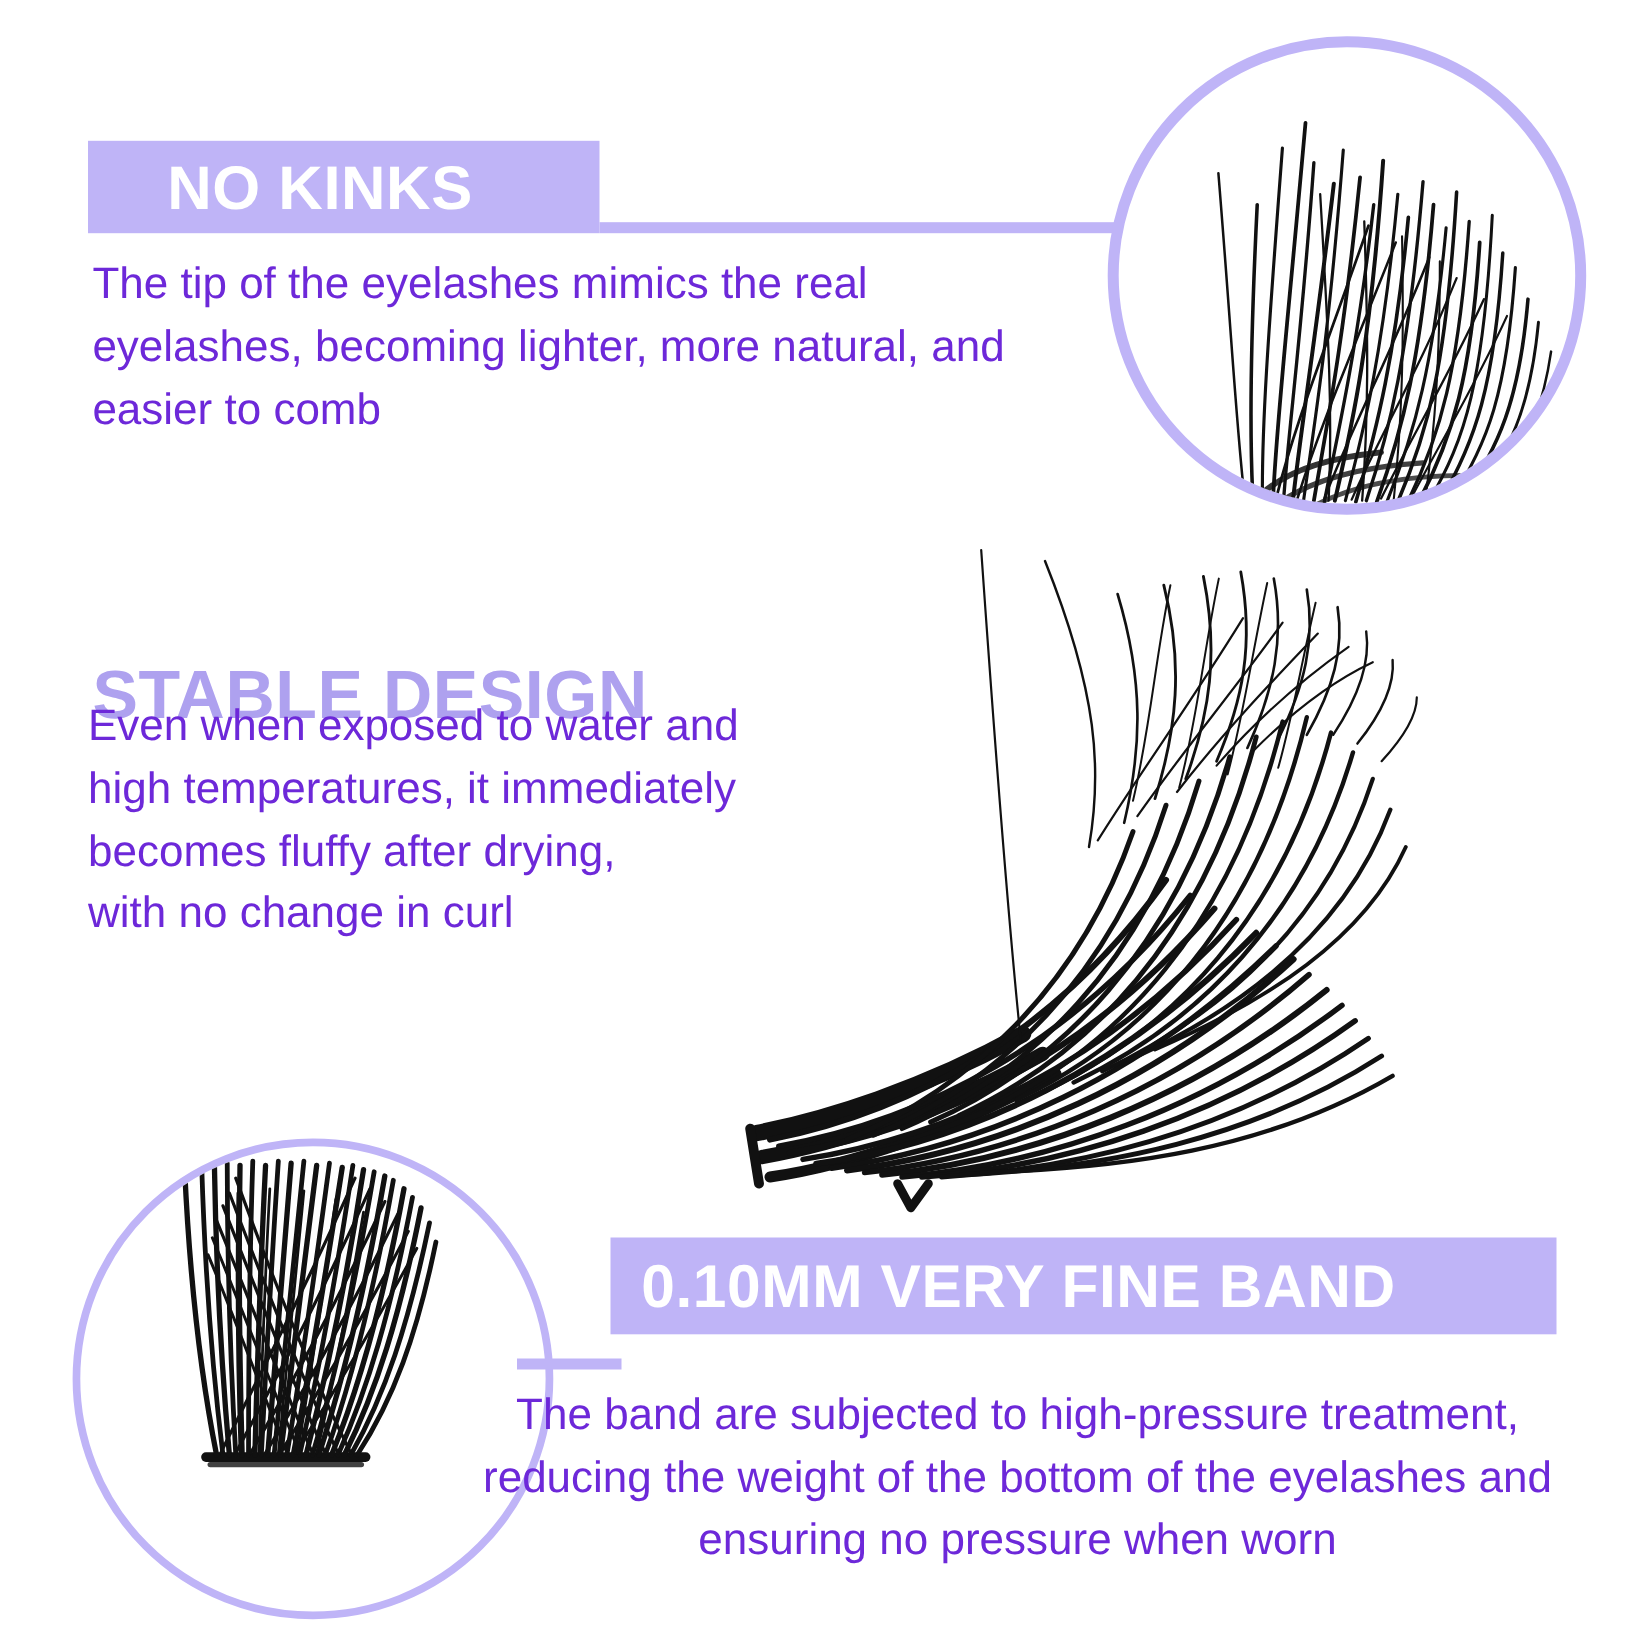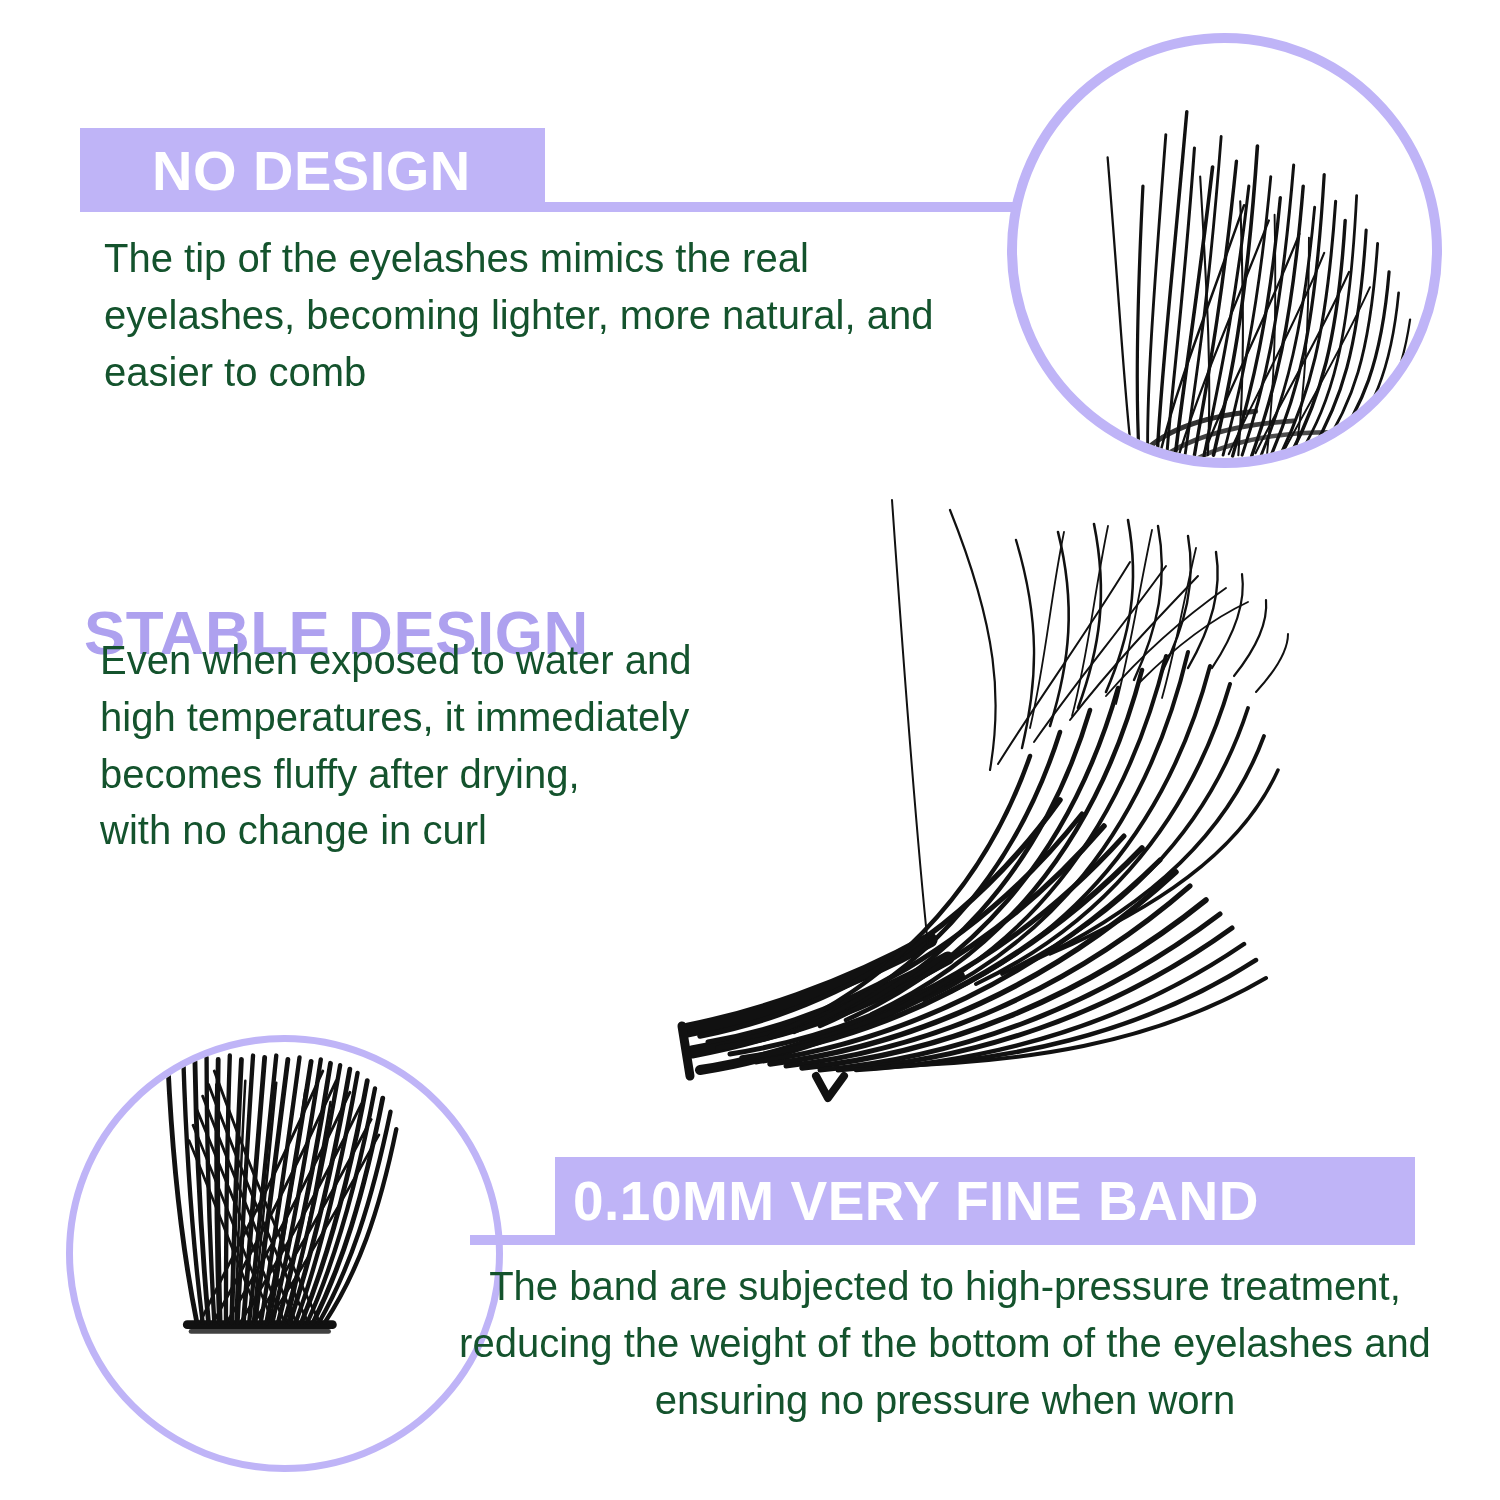--- a/index.html
+++ b/index.html
@@ -38,24 +38,24 @@
     left: 80px;
     top: 128px;
     width: 465px;
     height: 84px;
     padding-left: 72px;
   }
   #banner-no-kinks .banner-text { font-size: 56px; }
 
   #banner-fine-band {
     left: 555px;
-    top: 1157px;
+    top: 1125px;
     width: 860px;
     height: 88px;
-    padding-left: 18px;
+    padding-left: 28px;
   }
   #banner-fine-band .banner-text { font-size: 55px; }
 
   
   .connector {
     position: absolute;
     background: #bfb4f7;
     height: 10px;
   }
   #connector-top {
@@ -95,27 +95,26 @@
   .circle-art {
     position: absolute;
     left: 0; top: 0;
     width: 100%;
     height: 100%;
   }
 
   
   .para {
     position: absolute;
-    color: #14532d;
+    color: #6d28d9;
     font-family: "Liberation Sans", sans-serif;
     font-weight: 300;
     font-size: 40px;
     line-height: 1.42;
     white-space: pre-line;
-    margin-left: 20px;
   }
   #para-no-kinks {
     left: 84px;
     top: 230px;
     width: 880px;
   }
   #para-stable {
     left: 80px;
     top: 632px;
     width: 700px;
@@ -150,21 +149,21 @@
     width: 680px;
     height: 640px;
   }
 </style>
 </head>
 <body>
 
 <div id="page">
 
   <div id="banner-no-kinks" class="banner">
-    <span class="banner-text">NO DESIGN</span>
+    <span class="banner-text">NO KINKS</span>
   </div>
   <div id="connector-top" class="connector"></div>
 
   <div id="para-no-kinks" class="para">The tip of the eyelashes mimics the real eyelashes, becoming lighter, more natural, and easier to comb</div>
 
   <div id="circle-top" class="circle">
     <svg class="circle-art" viewBox="0 0 435 435" preserveAspectRatio="xMidYMid meet">
       <g fill="none" stroke="#111111" stroke-linecap="round">
         <path d="M120 430 C 112 360, 108 280, 95 120" stroke-width="2.4"></path>
         <path d="M128 432 C 124 360, 126 270, 132 150" stroke-width="3.4"></path>

